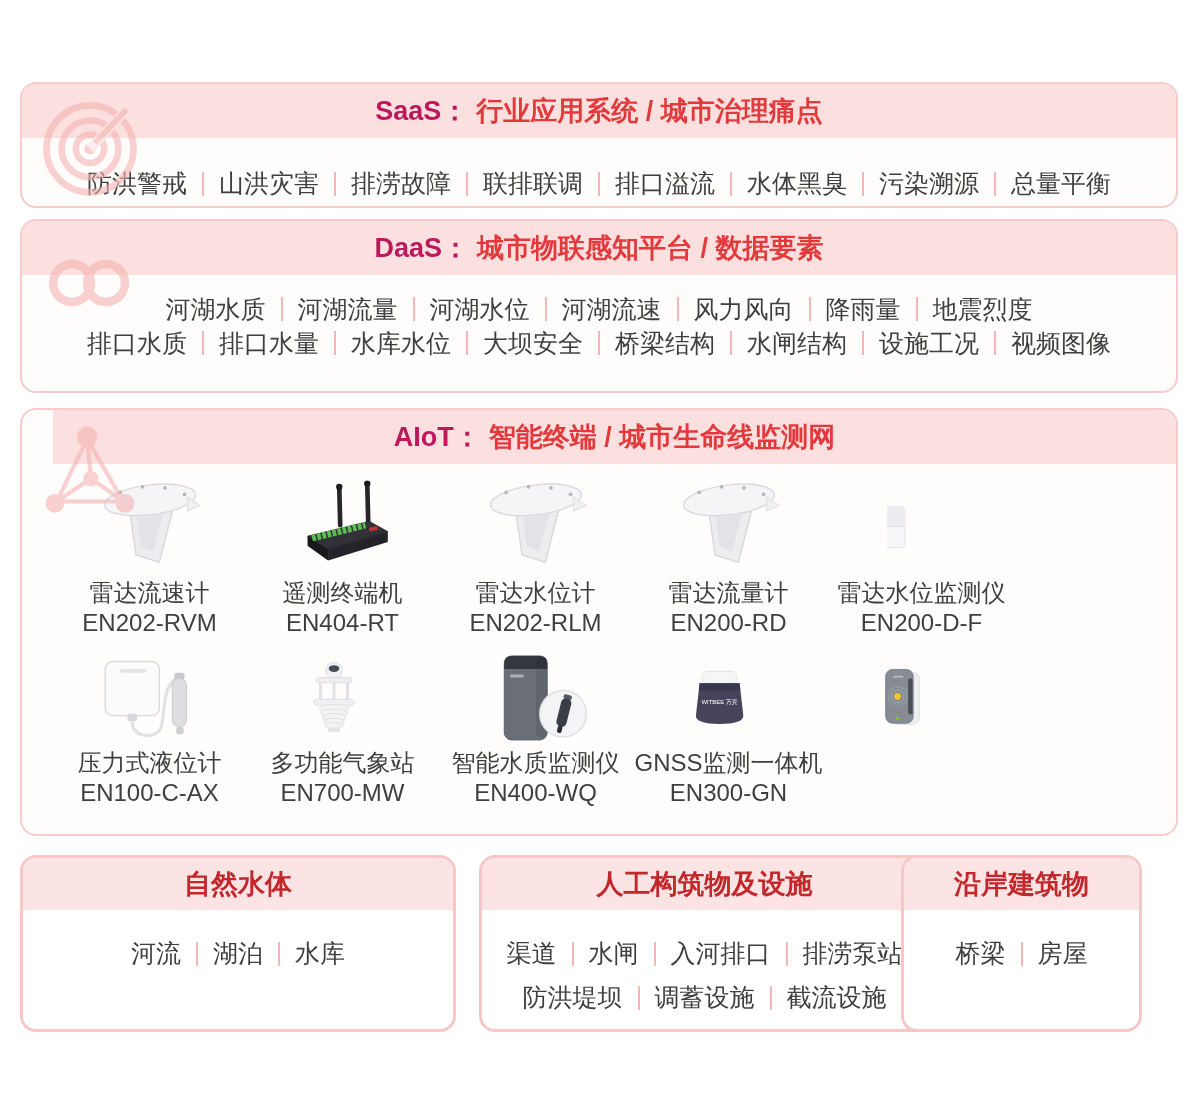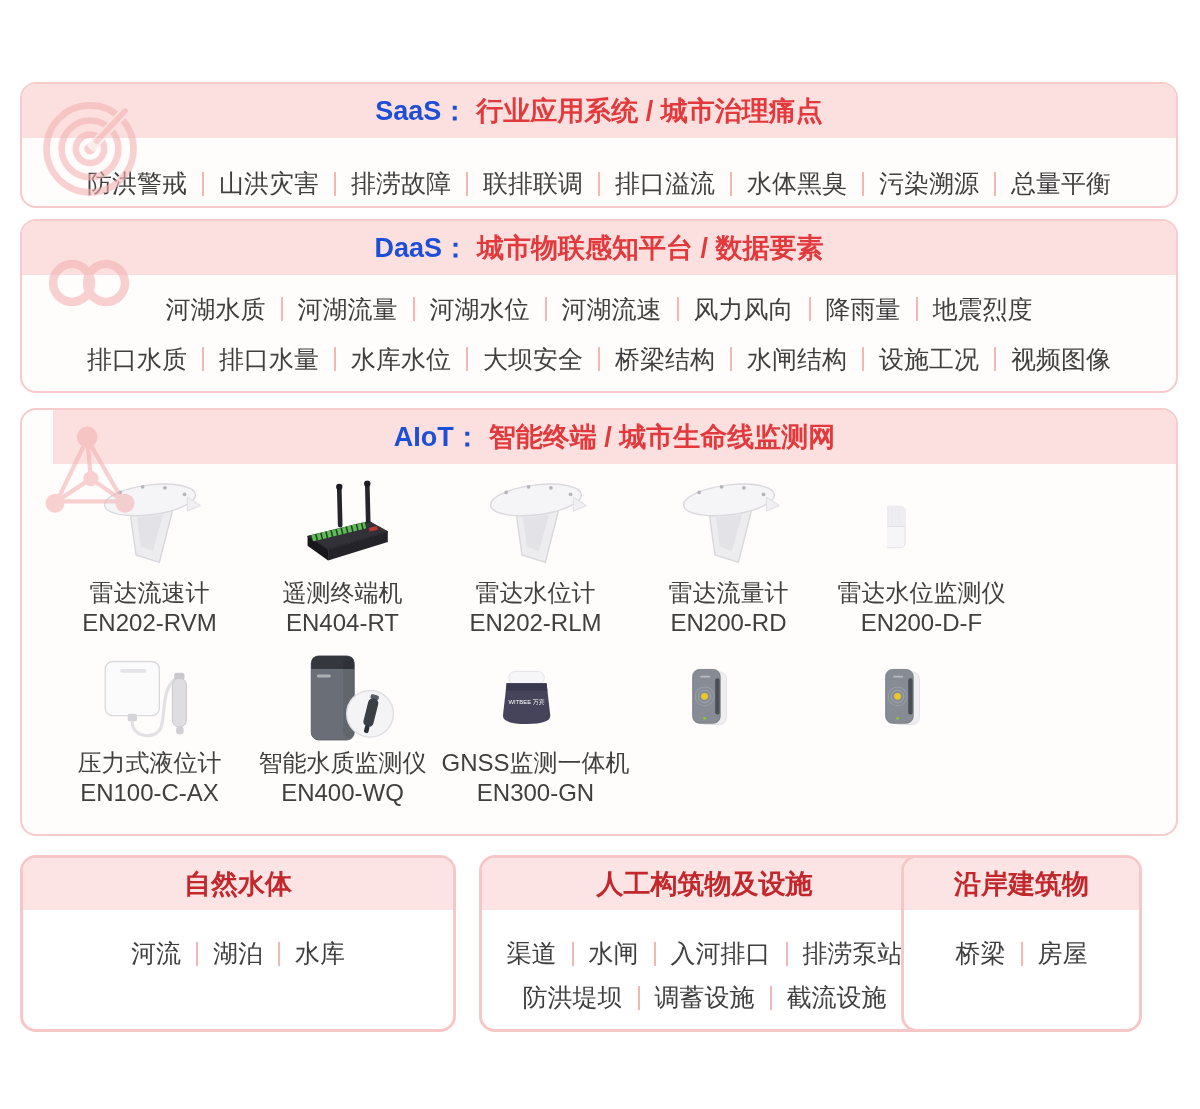--- a/index.html
+++ b/index.html
@@ -12,36 +12,36 @@
     position:absolute; left:20px; width:1158px;
     background:#fffcfc; border:2px solid #f7cbcb; border-radius:16px;
     overflow:hidden;
   }
   .band-head {
     position:relative; width:100%; height:54px;
     background:#fcdfdf;
     display:flex; align-items:center; justify-content:center;
   }
   .band-title { font-size:27px; font-weight:bold; white-space:nowrap; }
-  .tpre { color:#1d4ed8; }
+  .tpre { color:#be185d; }
   .tmain { color:#e23a3c; margin-left:8px; }
   .band-icon { position:absolute; left:16px; top:10px; width:104px; height:104px; opacity:.6; pointer-events:none; z-index:2; }
 
   .items-row {
     display:flex; justify-content:center; align-items:center;
     font-size:25px; color:#3f3f3f; white-space:nowrap;
   }
   .items-row .li { padding:0 15px; }
   .items-row .sep { display:inline-block; width:2px; height:24px; background:#f5b6b6; }
 
   #band-saas  { top:82px;  height:126px; }
   #band-saas .items-row { margin-top:29px; }
   #band-daas  { top:219px; height:174px; }
   #band-daas .items-row { margin-top:0; height:34px; }
-  #band-daas .rows { padding-top:17px; display:flex; flex-direction:column; gap:16px; }
+  #band-daas .rows { padding-top:17px; display:flex; flex-direction:column; gap:0; }
   #band-aiot  { top:408px; height:428px;padding-left:31px; }
 
   
   .p-grid { display:flex; flex-wrap:wrap; padding-top:14px; }
   .p-cell { width:193px; display:flex; flex-direction:column; align-items:center; margin-bottom:10px; }
   .dev-box { height:96px; display:flex; align-items:flex-end; justify-content:center; }
   .dev { width:112px; height:94px; }
   .p-name  { font-size:24px; color:#3f3f3f; line-height:30px; margin-top:4px; white-space:nowrap; }
   .p-model { font-size:24px; color:#3f3f3f; line-height:30px; white-space:nowrap; }
 
@@ -334,20 +334,29 @@
       <div class="p-cell">
         <div class="dev-box">
             <svg class="dev" viewBox="0 0 120 100">
               <use href="#sym-pressure"></use>
             </svg>
           </div>
         <div class="p-name">压力式液位计</div>
         <div class="p-model">EN100-C-AX</div>
       </div>
 
+      <div class="p-cell">
+        <div class="dev-box">
+            <svg class="dev" style="width:90px" viewBox="10 0 100 100">
+              <use href="#sym-weather"></use>
+            </svg>
+          </div>
+        <div class="p-name">多功能气象站</div>
+        <div class="p-model">EN700-MW</div>
+      </div>
 
       <div class="p-cell">
         <div class="dev-box">
             <svg class="dev" viewBox="0 0 120 100">
               <use href="#sym-waterq"></use>
             </svg>
           </div>
         <div class="p-name">智能水质监测仪</div>
         <div class="p-model">EN400-WQ</div>
       </div>

